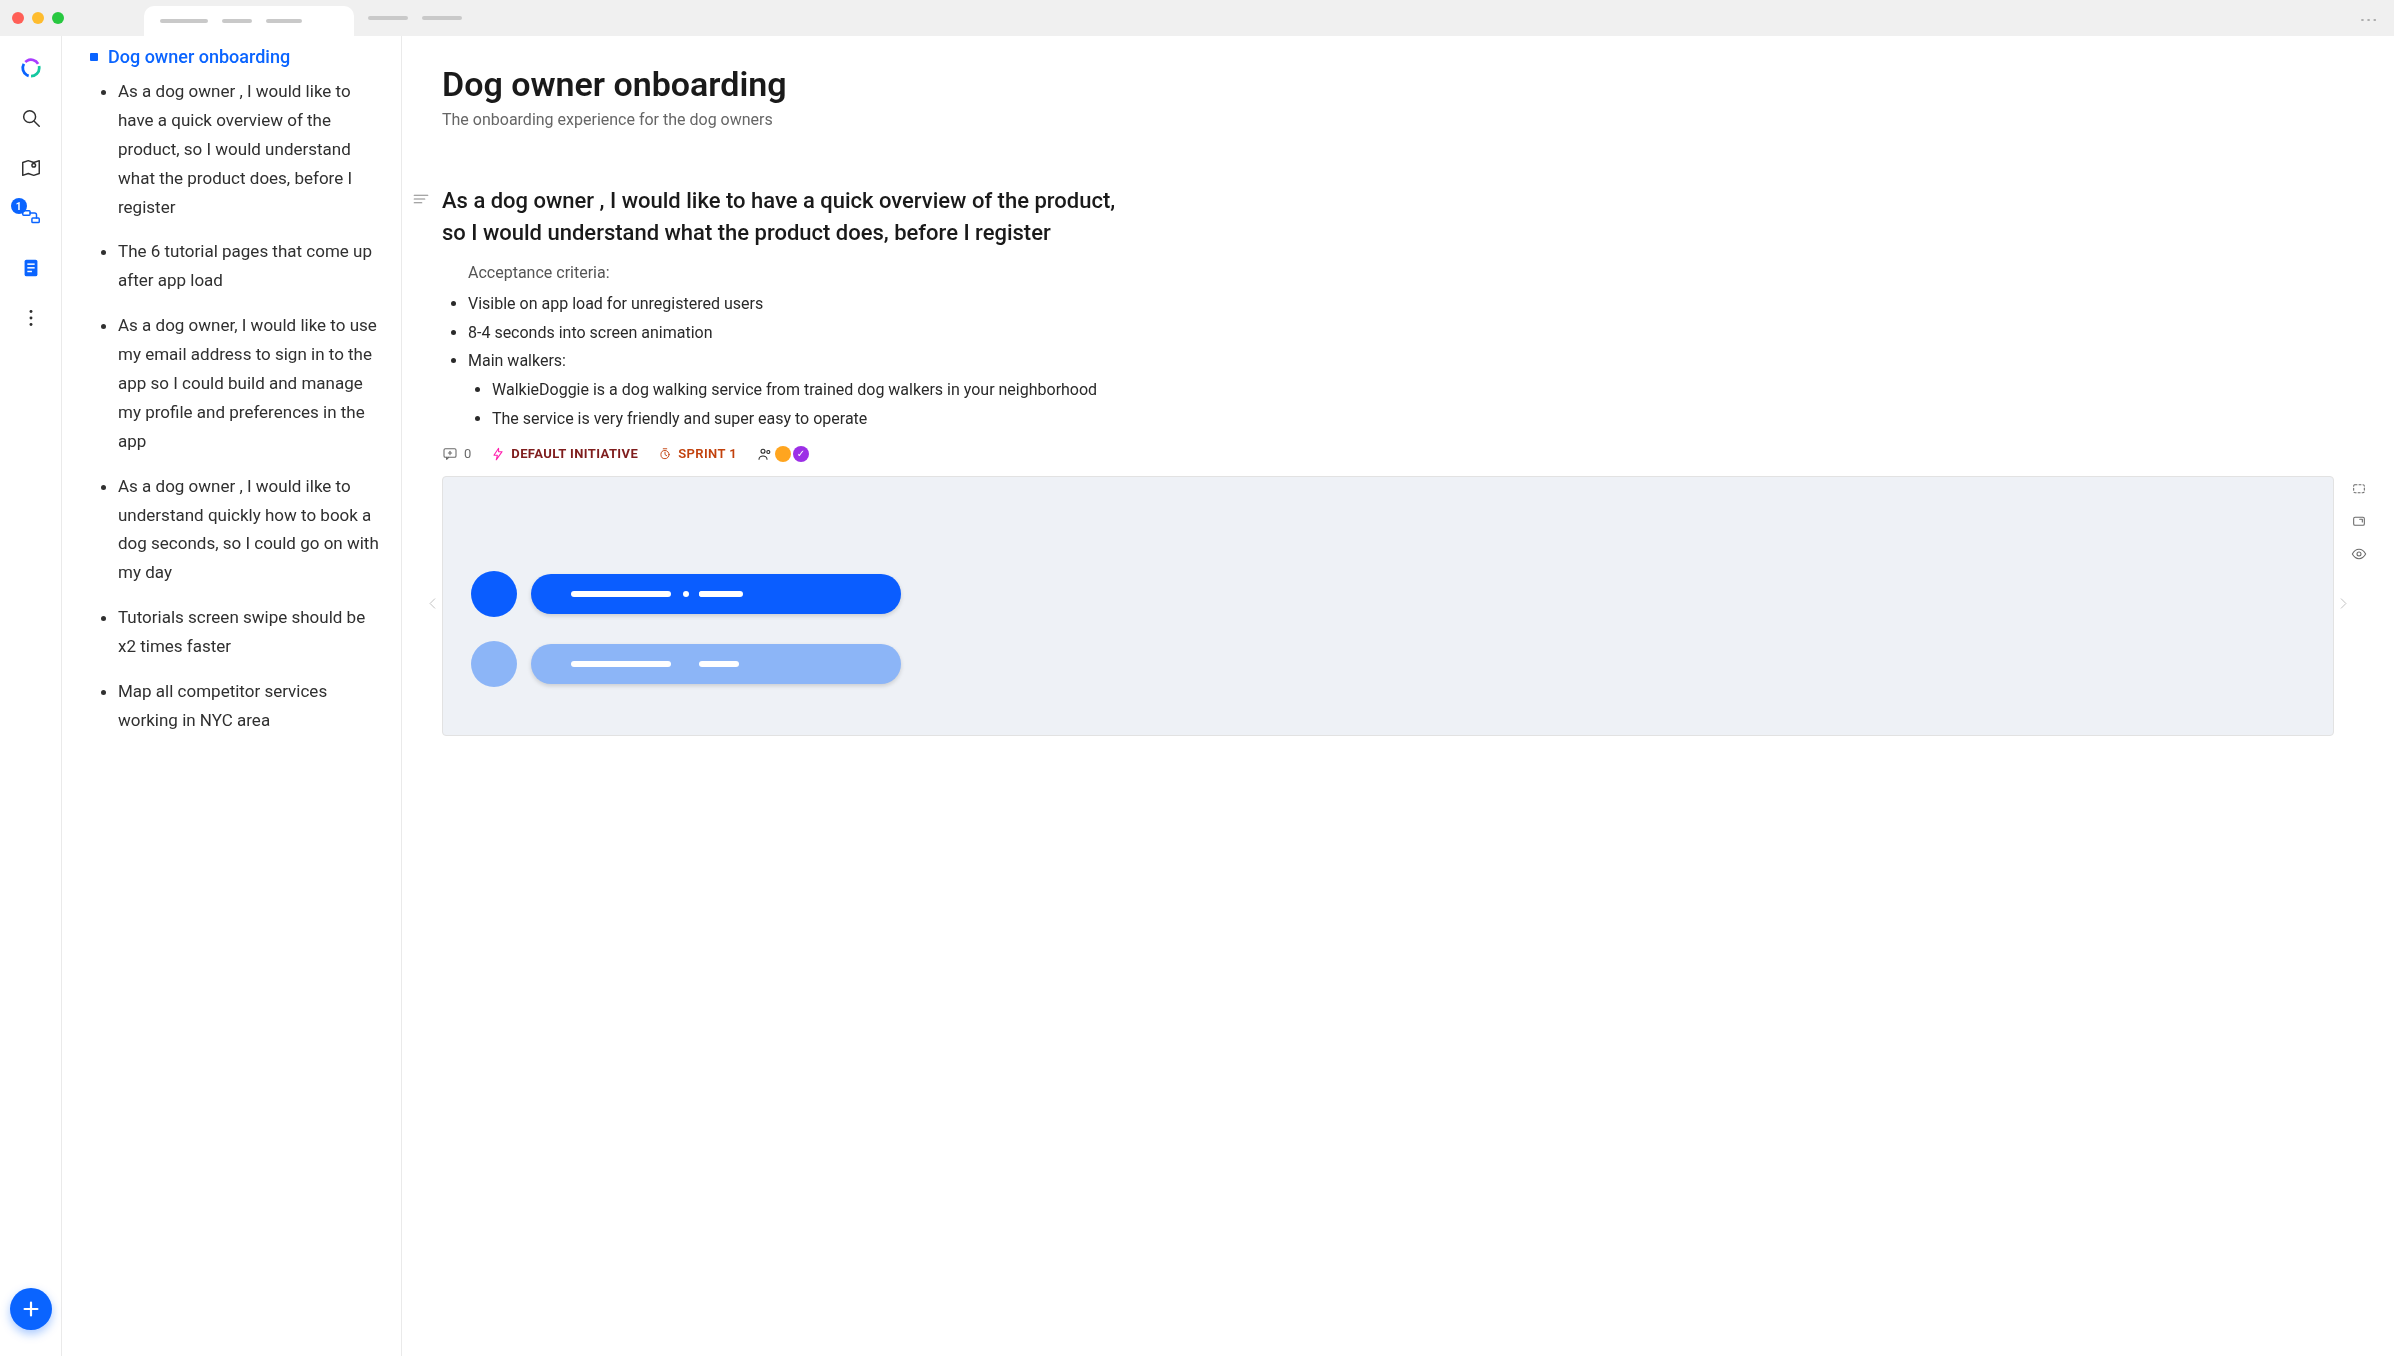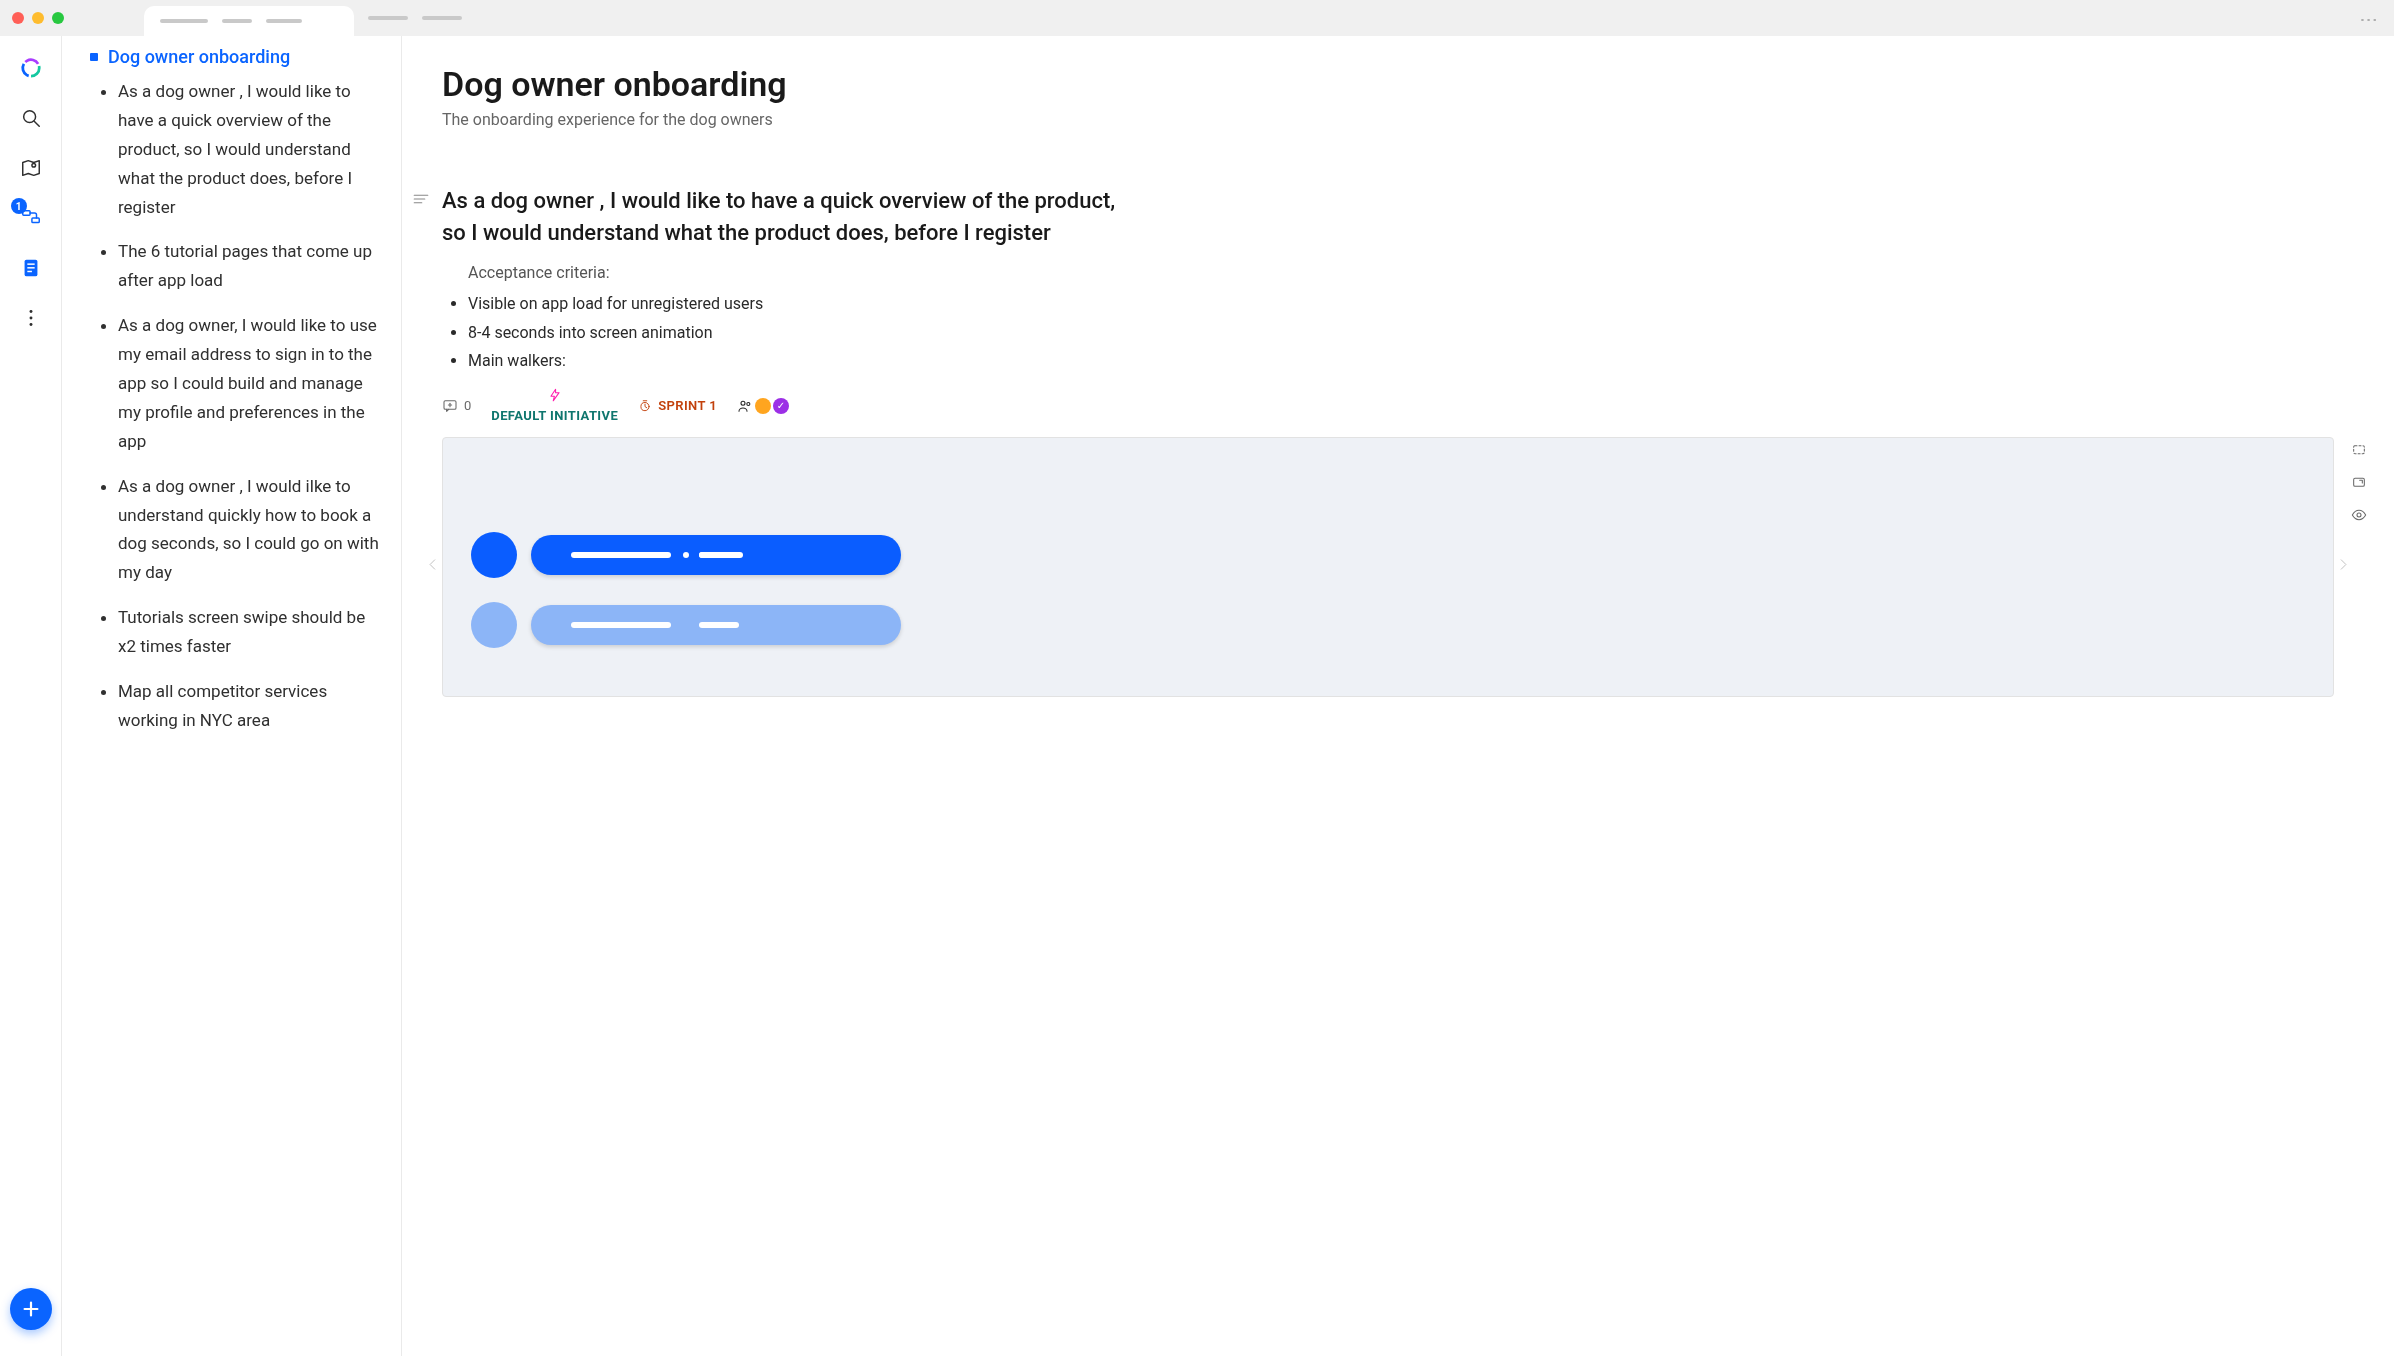--- a/index.html
+++ b/index.html
@@ -75,21 +75,21 @@
   .story .drag { position:absolute; left:-30px; top:6px; color:#888; }
   .story .drag svg { width:18px; height:14px; }
   .story-title { font-size: 22px; font-weight: 500; line-height:1.45; color:#1a1a1a; max-width: 680px; }
   .story-sub { color:#555; margin-top:14px; font-size:16px;margin-left:26px; }
   .criteria { margin-top:10px; padding-left: 26px; font-size:16px; color:#2a2a2a; }
   .criteria li { line-height:1.55; margin-top:4px; }
   .criteria .nested { list-style: disc; padding-left: 24px; margin-top:4px; }
 
   .meta-row { display:flex; align-items:center; gap:20px; margin-top:14px; font-size:13px; }
   .meta-pill { display:flex; align-items:center; gap:6px; }
-  .meta-pill.initiative { color:#0f766e; font-weight:700; letter-spacing:.4px;flex-direction:column; }
+  .meta-pill.initiative { color:#7f1d1d; font-weight:700; letter-spacing:.4px; }
   .meta-pill.sprint { color:#c2410c; font-weight:600; letter-spacing:.4px; }
   .meta-pill.comments-mini { color:#6a6a6a; }
   .meta-avatars { display:flex; align-items:center; gap:2px; }
   .meta-avatars .ico { width:16px; height:16px; }
   .av { width:16px; height:16px; border-radius:50%; }
   .av.orange { background:#ffa51f; }
   .av.purple { background:#9c2fe6; display:flex; align-items:center; justify-content:center; color:#fff; font-size:10px; }
 
   
   .preview-wrap { position:relative; margin-top:14px; }
@@ -231,20 +231,24 @@
               </svg>
           </div>
 
           <div class="story-title">As a dog owner , I would like to have a quick overview of the product, so I would understand what the product does, before I register</div>
           <div class="story-sub">Acceptance criteria:</div>
 
           <ul class="criteria">
             <li><span>Visible on app load for unregistered users</span></li>
             <li><span>8-4 seconds into screen animation</span></li>
             <li><span>Main walkers:</span>
+              <ul class="nested">
+                <li><span>WalkieDoggie is a dog walking service from trained dog walkers in your neighborhood</span></li>
+                <li><span>The service is very friendly and super easy to operate</span></li>
+              </ul>
             </li>
           </ul>
 
           <div class="meta-row">
             <div class="meta-pill comments-mini">
               <svg viewBox="0 0 24 24" width="16" height="16" class="muted-stroke">
                   <rect x="3" y="4" width="18" height="13" rx="2"></rect>
                   <path d="M10 17l-3 3v-3"></path>
                   <line x1="12" y1="8" x2="12" y2="13"></line>
                   <line x1="9.5" y1="10.5" x2="14.5" y2="10.5"></line>

